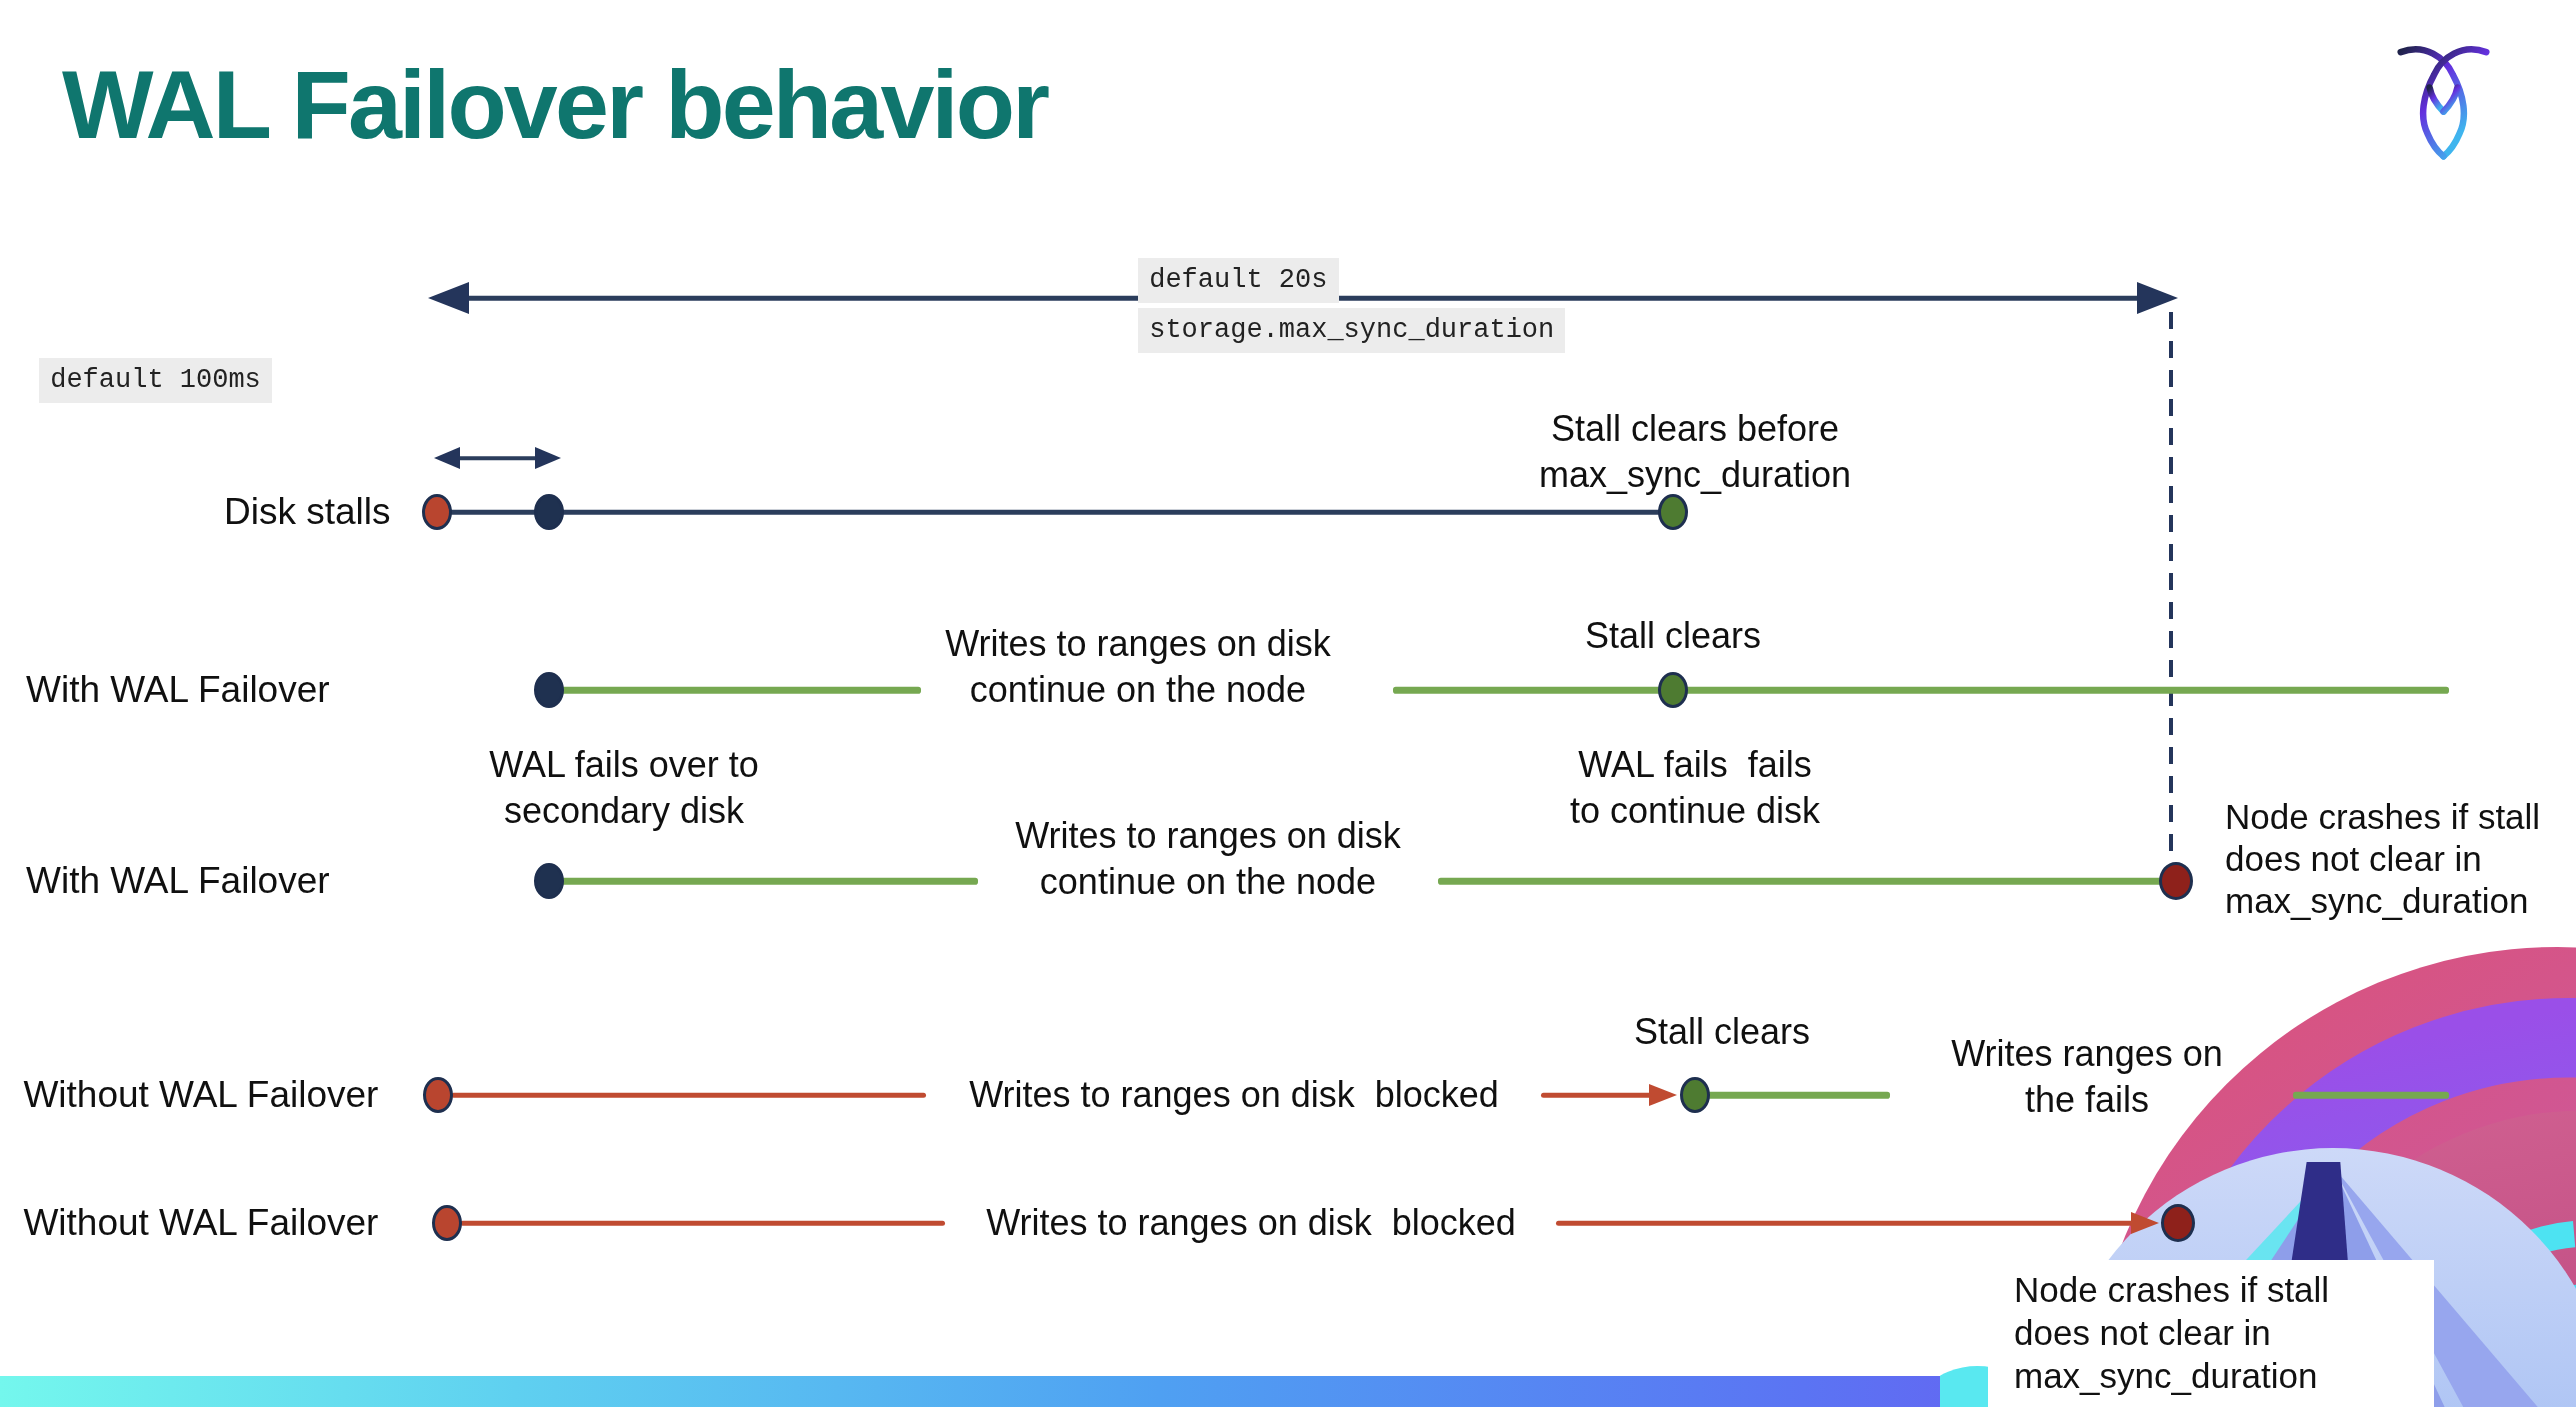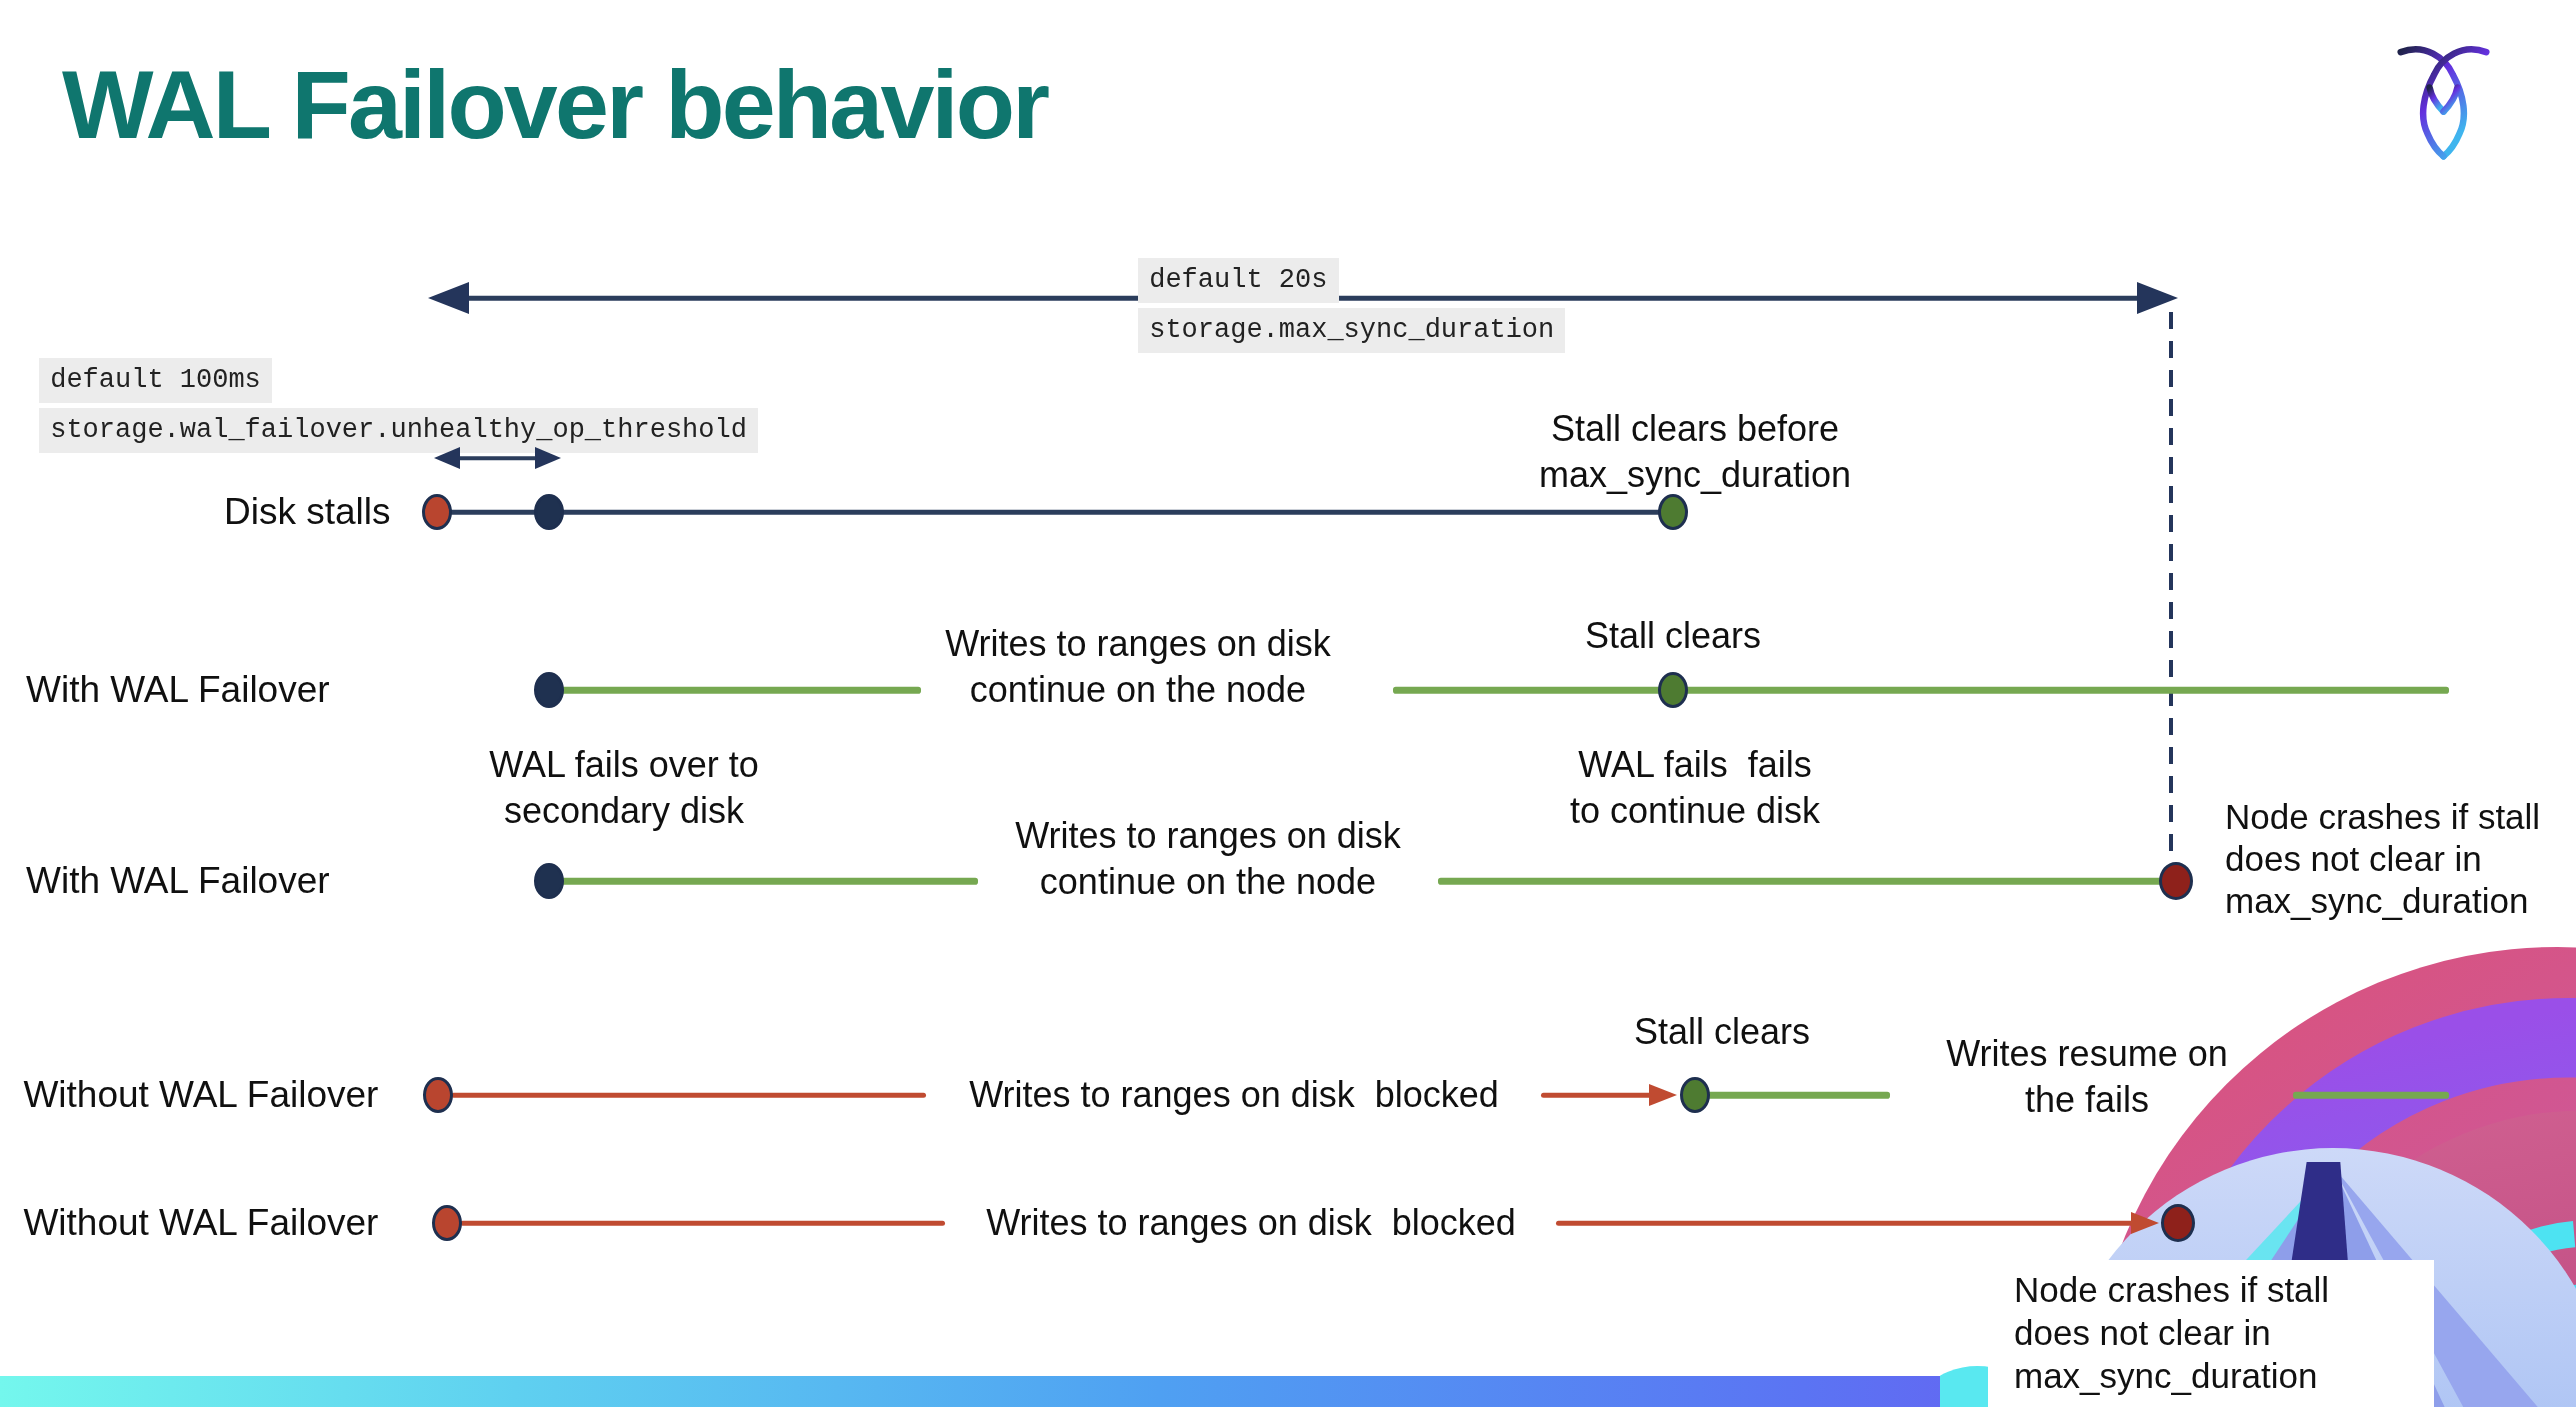--- a/index.html
+++ b/index.html
@@ -130,21 +130,20 @@
   <div class="hline navy z5" style="left:439px;top:298px;width:1727px;"></div>
   <div class="ah big-left z5" style="left:428px;top:298px;"></div>
   <div class="ah big-right z5" style="left:2137px;top:298px;"></div>
   <div class="chipcol z5" style="left:1138px;top:258px;">
     <span class="chip">default 20s</span>
     <span class="chip">storage.max_sync_duration</span>
   </div>
 
   <div class="chipcol z5" style="left:39px;top:350px;margin-top:8px;">
     <span class="chip">default 100ms</span>
-    <span class="chip">storage.wal_failover.unhealthy_op_threshold</span>
   </div>
   <div class="hline navy z5" style="left:447px;top:458px;width:99px;height:3.7px;"></div>
   <div class="ah sm-left z5" style="left:434px;top:458px;"></div>
   <div class="ah sm-right z5" style="left:535px;top:458px;"></div>
 
   <div class="vdash z5" style="left:2169px;top:312px;height:550px;"></div>
 
   <div class="rowlabel" style="left:224px;top:512px;">Disk stalls</div>
   <div class="hline navy z5" style="left:437px;top:512px;width:1236px;"></div>
   <div class="dot red z5" style="left:437px;top:512px;"></div>
@@ -200,21 +199,21 @@
   <div class="hline green z5" style="left:2293px;top:1095px;width:156px;"></div>
   <div class="dot red z5" style="left:438px;top:1095px;"></div>
   <div class="dot green z5" style="left:1695px;top:1095px;"></div>
   <div class="ann" style="left:1234px;top:1072px;">
     <div>Writes to ranges on disk  blocked</div>
   </div>
   <div class="ann" style="left:1722px;top:1009px;">
     <div>Stall clears</div>
   </div>
   <div class="ann z5" style="left:2087px;top:1031px;">
-    <div>Writes resume on</div>
+    <div>Writes ranges on</div>
     <div>the fails</div>
   </div>
 
   <div class="rowlabel" style="left:23.4px;top:1223px;">Without WAL Failover</div>
   <div class="hline red z5" style="left:460px;top:1223px;width:485px;"></div>
   <div class="hline red z5" style="left:1556px;top:1223px;width:580px;"></div>
   <div class="ah red-right z5" style="left:2131px;top:1223px;"></div>
   <div class="dot red z5" style="left:447px;top:1223px;"></div>
   <div class="dot darkred z5" style="left:2178px;top:1223px;"></div>
   <div class="ann" style="left:1251px;top:1200px;">

